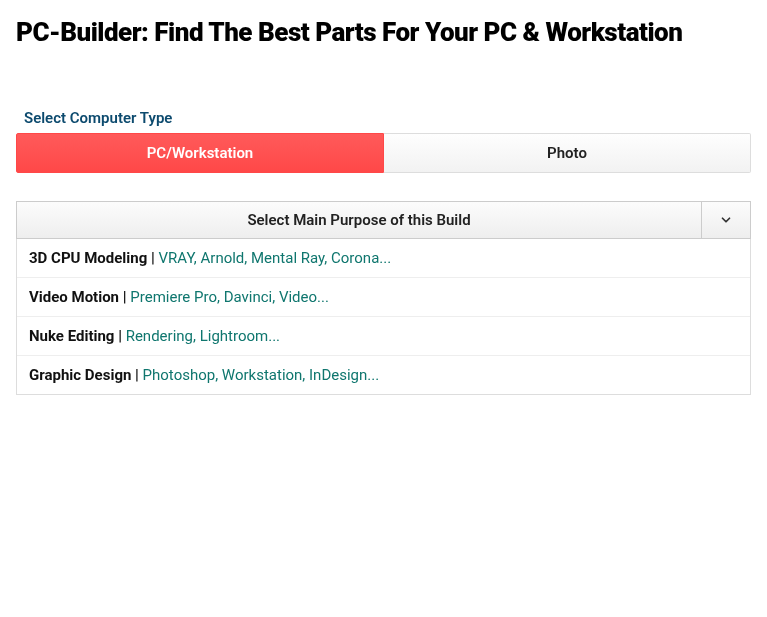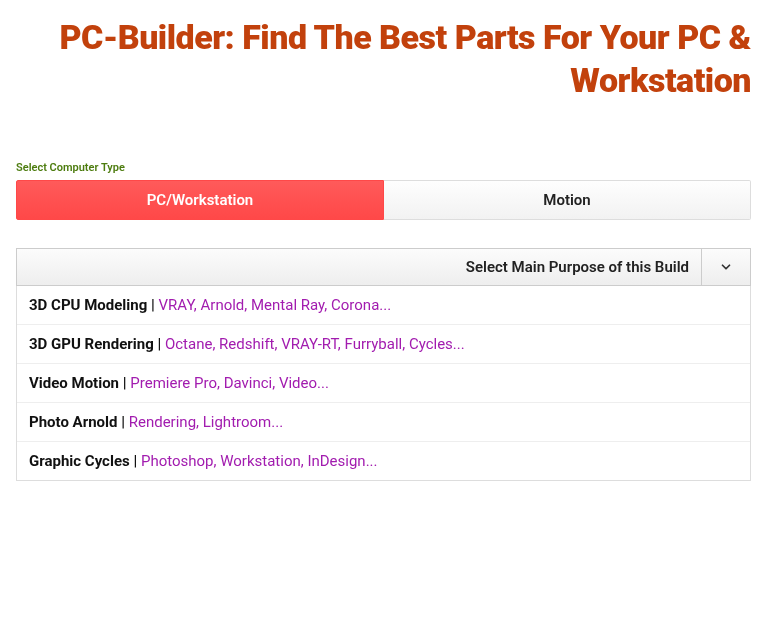--- a/index.html
+++ b/index.html
@@ -7,33 +7,33 @@
       margin: 0;
       padding: 0;
     }
     body {
       font-family: -apple-system, BlinkMacSystemFont, "Segoe UI", Roboto, Helvetica, Arial, sans-serif;
       background: #fff;
       padding: 16px;
       width: 767px;
     }
     h1 {
-      font-size: 34px;
+      font-size: 26px;
       font-weight: 900;
       line-height: 1.25;
-      color: #c2410c;
+      color: #000000;
       margin-bottom: 60px;
       letter-spacing: -0.5px;
-      text-align: right;
     }
     .section-label {
-      font-size: 11px;
+      font-size: 15px;
       font-weight: 600;
-      color: #4d7c0f;
+      color: #0c4a6e;
       margin-bottom: 6px;
+      margin-left: 8px;
     }
     .tab-row {
       display: flex;
       width: 100%;
       margin-bottom: 28px;
     }
     .tab {
       flex: 1;
       text-align: center;
       padding: 10px 0;
@@ -62,28 +62,28 @@
     .dropdown {
       width: 100%;
     }
     .dropdown-header {
       display: flex;
       width: 100%;
       border-radius: 2px 2px 0 0;
     }
     .dropdown-label {
       flex: 1;
-      padding: 9px 12px;
+      padding: 9px 3px;
       font-size: 15px;
       font-weight: 600;
       color: #222;
       background: linear-gradient(to bottom, #fcfcfc, #eeeeee);
       border: 1px solid #ccc;
       border-right: none;
-      text-align: right;
+      text-align: center;
       cursor: pointer;
     }
     .dropdown-toggle {
       width: 50px;
       display: flex;
       align-items: center;
       justify-content: center;
       background: linear-gradient(to bottom, #fcfcfc, #eeeeee);
       border: 1px solid #ccc;
       cursor: pointer;
@@ -104,51 +104,50 @@
     }
     .dropdown-item.hovered {
       background: #f4f4f4;
     }
     .item-title {
       font-weight: 700;
       color: #111;
     }
     .item-sub {
       font-weight: 400;
-      color: #a21caf;
+      color: #0f766e;
     }
     .chevron {
       width: 14px;
       height: 14px;
     }
   </style>
 </head>
 <body>
 
 <h1>PC-Builder: Find The Best Parts For Your PC &amp; Workstation</h1>
 
 <div>
   <div class="section-label">Select Computer Type</div>
   <div class="tab-row" id="tab-row">
       <div class="tab tab-active">PC/Workstation</div>
-      <div class="tab tab-inactive">Motion</div>
+      <div class="tab tab-inactive">Photo</div>
     </div>
 </div>
 
 <div>
   <div class="dropdown">
     <div class="dropdown-header">
       <div class="dropdown-label">Select Main Purpose of this Build</div>
       <div class="dropdown-toggle">
         <svg class="chevron" viewBox="0 0 24 24" fill="none" stroke="#333" stroke-width="3" stroke-linecap="round" stroke-linejoin="round">
           <polyline points="6 9 12 15 18 9"></polyline>
         </svg>
       </div>
     </div>
     <div class="dropdown-list" id="dropdown-list">
         <div class="dropdown-item"><span class="item-title">3D CPU Modeling | </span><span class="item-sub">VRAY, Arnold, Mental Ray, Corona...</span></div>
-        <div class="dropdown-item"><span class="item-title">3D GPU Rendering | </span><span class="item-sub">Octane, Redshift, VRAY-RT, Furryball, Cycles...</span></div>
         <div class="dropdown-item"><span class="item-title">Video Motion | </span><span class="item-sub">Premiere Pro, Davinci, Video...</span></div>
-        <div class="dropdown-item"><span class="item-title">Photo Arnold | </span><span class="item-sub">Rendering, Lightroom...</span></div>
-        <div class="dropdown-item"><span class="item-title">Graphic Cycles | </span><span class="item-sub">Photoshop, Workstation, InDesign...</span></div>
+        <div class="dropdown-item"><span class="item-title">Nuke Editing | </span><span class="item-sub">Rendering, Lightroom...</span></div>
+        <div class="dropdown-item"><span class="item-title">Graphic Design | </span><span class="item-sub">Photoshop, Workstation, InDesign...</span></div>
       </div>
   </div>
 </div>
 
 </body></html>

